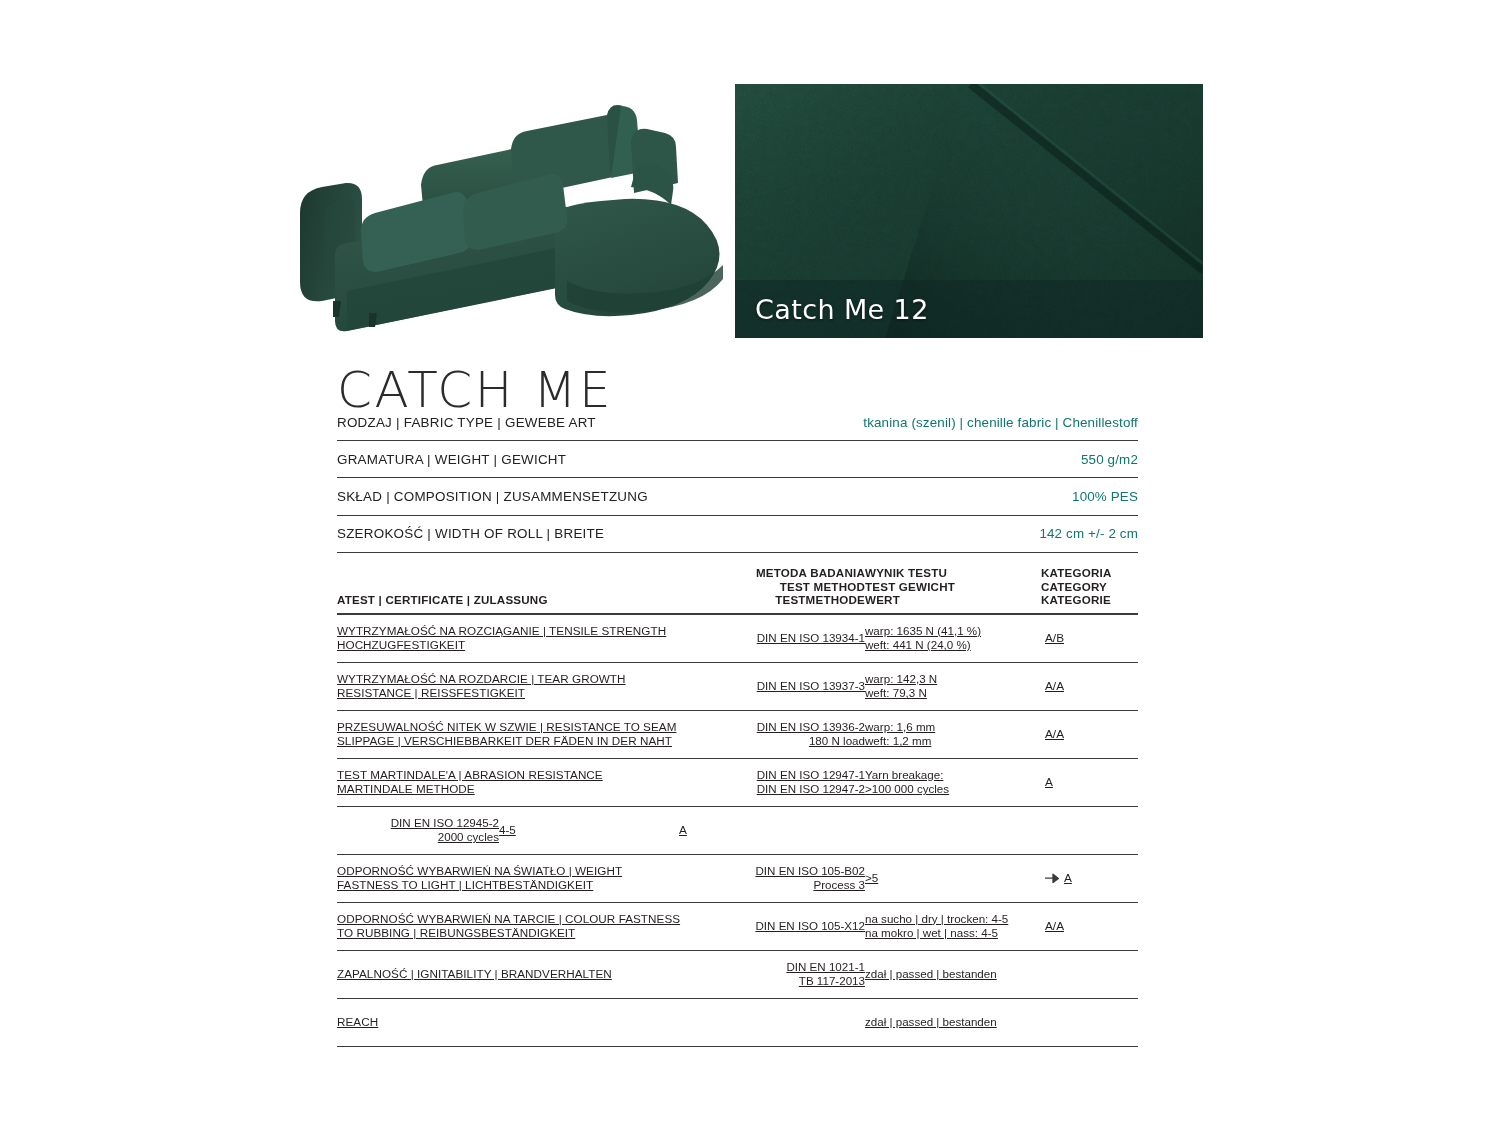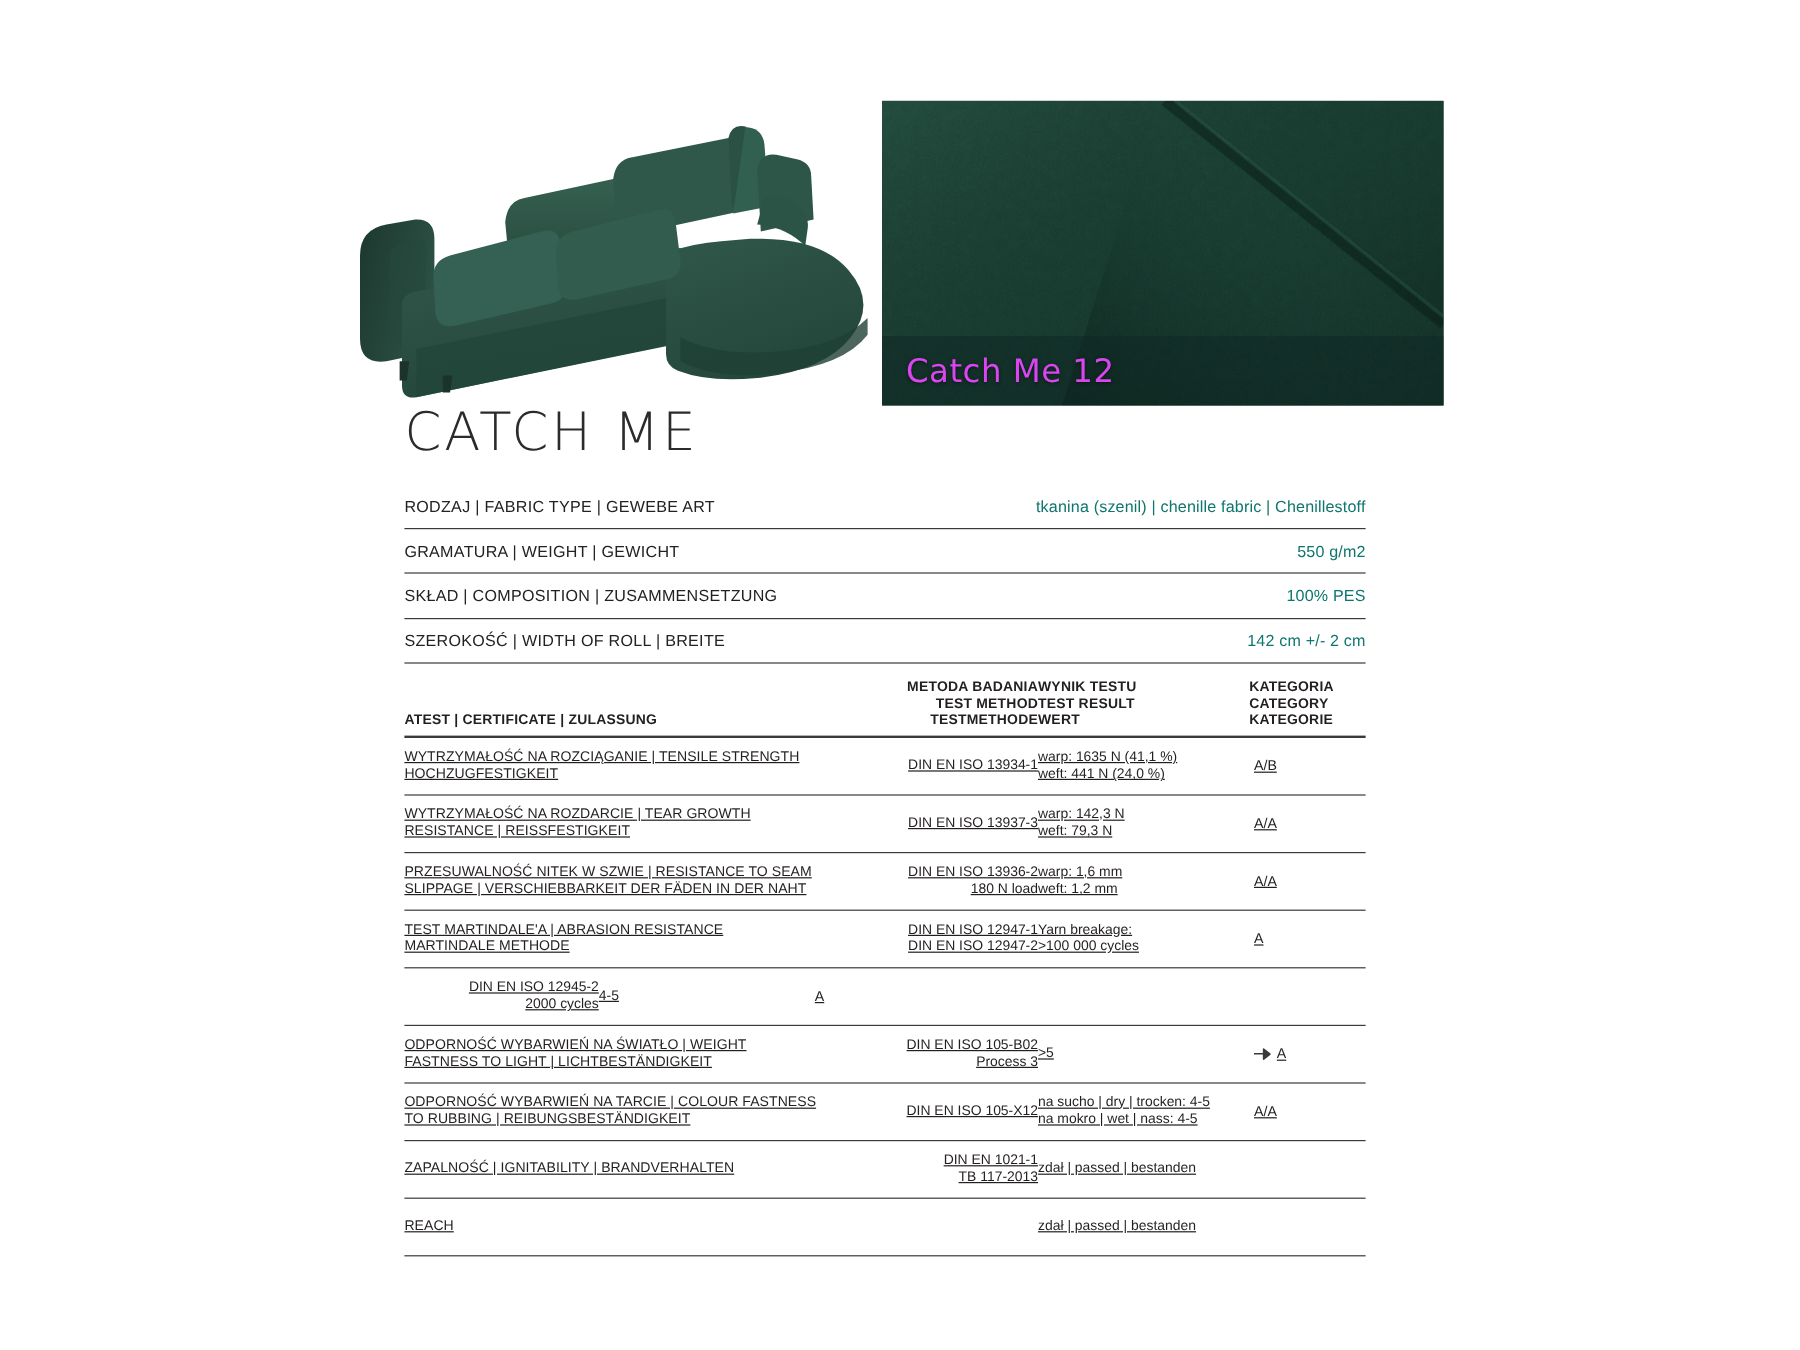--- a/index.html
+++ b/index.html
@@ -16,29 +16,29 @@
 
   
   #swatch{
     position:absolute;left:735px;top:84px;width:468px;height:254px;
     background:#16362c;overflow:hidden;
   }
   #swatch .tex{position:absolute;inset:0;}
   #swatch .tex svg{display:block;width:100%;height:100%;}
   #swatch-label{
     position:absolute;left:20px;bottom:13px;
-    color:#d946ef;font-size:27px;font-weight:400;letter-spacing:.4px;
+    color:#ffffff;font-size:27px;font-weight:400;letter-spacing:.4px;
     text-shadow:0 1px 3px rgba(0,0,0,.55);
     font-family:"DejaVu Sans",sans-serif;
   }
 
   
   #page-title{
-    position:absolute;left:337px;top:335px;
-    font-size:44px;letter-spacing:2.5px;font-weight:300;color:#2b2b2b;
+    position:absolute;left:337px;top:361px;
+    font-size:50px;letter-spacing:2.5px;font-weight:300;color:#2b2b2b;
     font-family:"DejaVu Sans",sans-serif;
   }
 
   
   #spec-list{position:absolute;left:337px;top:404px;width:801px;}
   .spec-row{
     position:relative;height:36.2px;border-bottom:1.6px solid #3a3a3a;
     display:flex;align-items:center;justify-content:space-between;
   }
   .spec-row:first-child{border-top:none;}
@@ -190,21 +190,21 @@
 
     <div class="trow head">
       <div class="c0">ATEST | CERTIFICATE | ZULASSUNG</div>
       <div class="c1">
         <span class="ln2">METODA BADANIA</span>
         <span class="ln2">TEST METHOD</span>
         <span class="ln2">TESTMETHODE</span>
       </div>
       <div class="c2">
         <span class="ln2">WYNIK TESTU</span>
-        <span class="ln2">TEST RESULT</span>
+        <span class="ln2">TEST GEWICHT</span>
         <span class="ln2">WERT</span>
       </div>
       <div class="c3">
         <span class="ln2">KATEGORIA</span>
         <span class="ln2">CATEGORY</span>
         <span class="ln2">KATEGORIE</span>
       </div>
     </div>
 
     <div id="rows-host">

